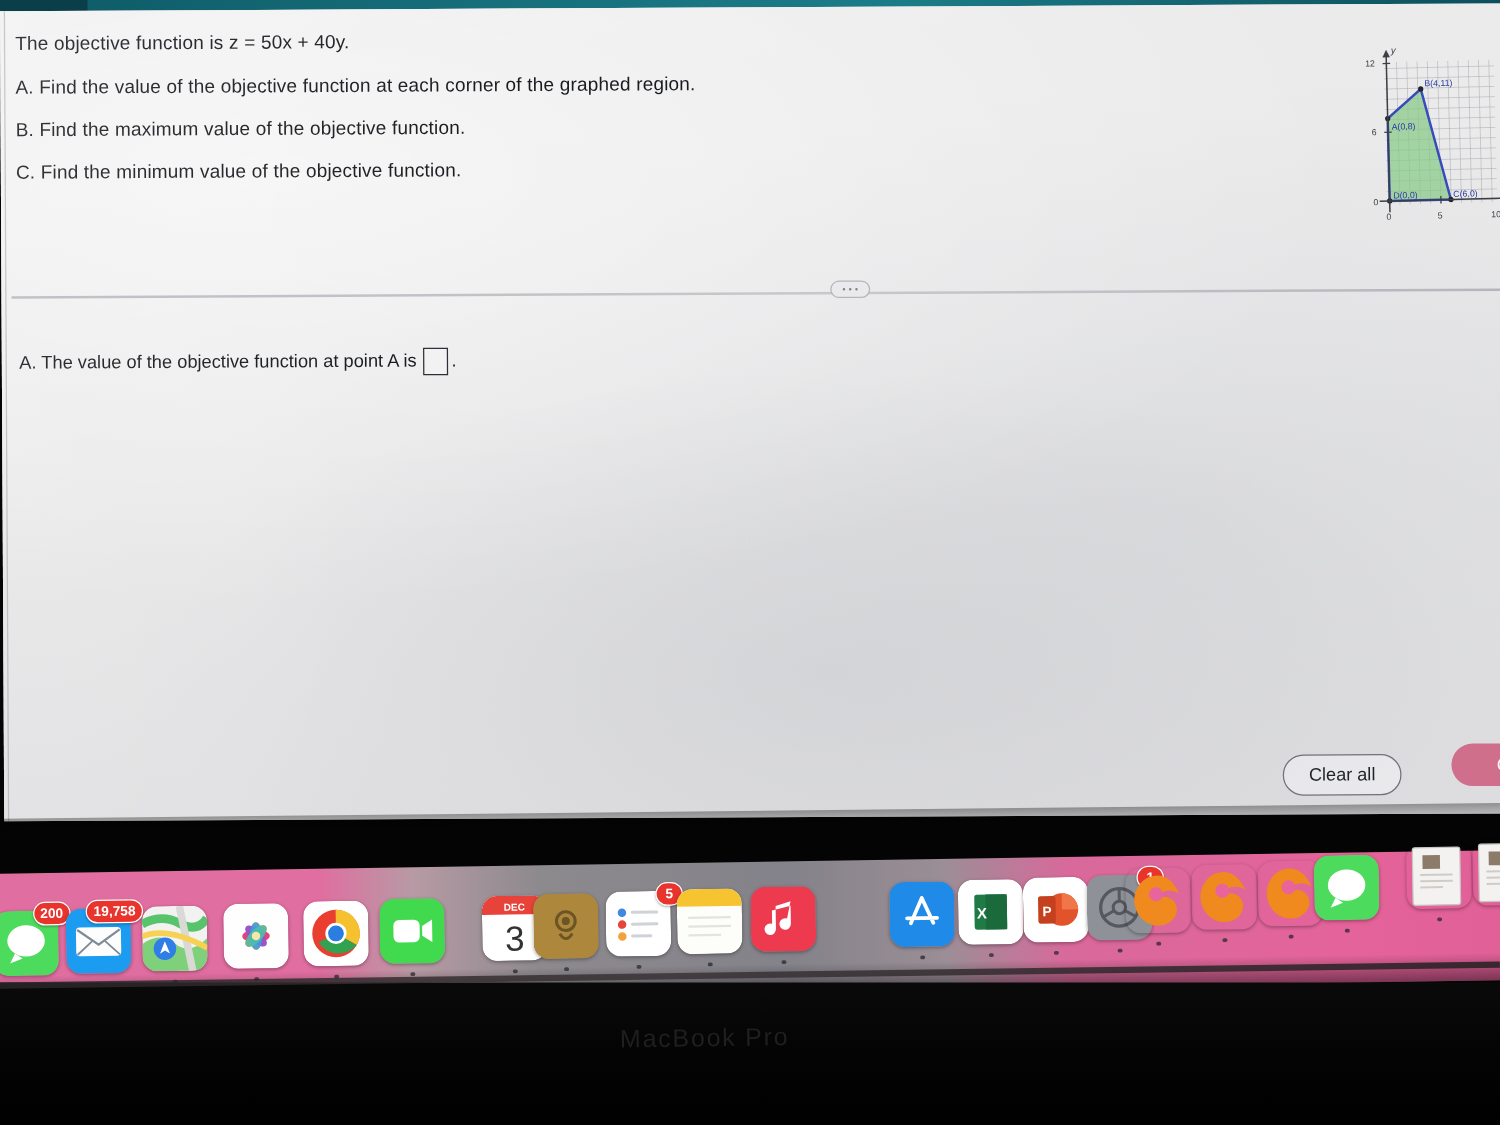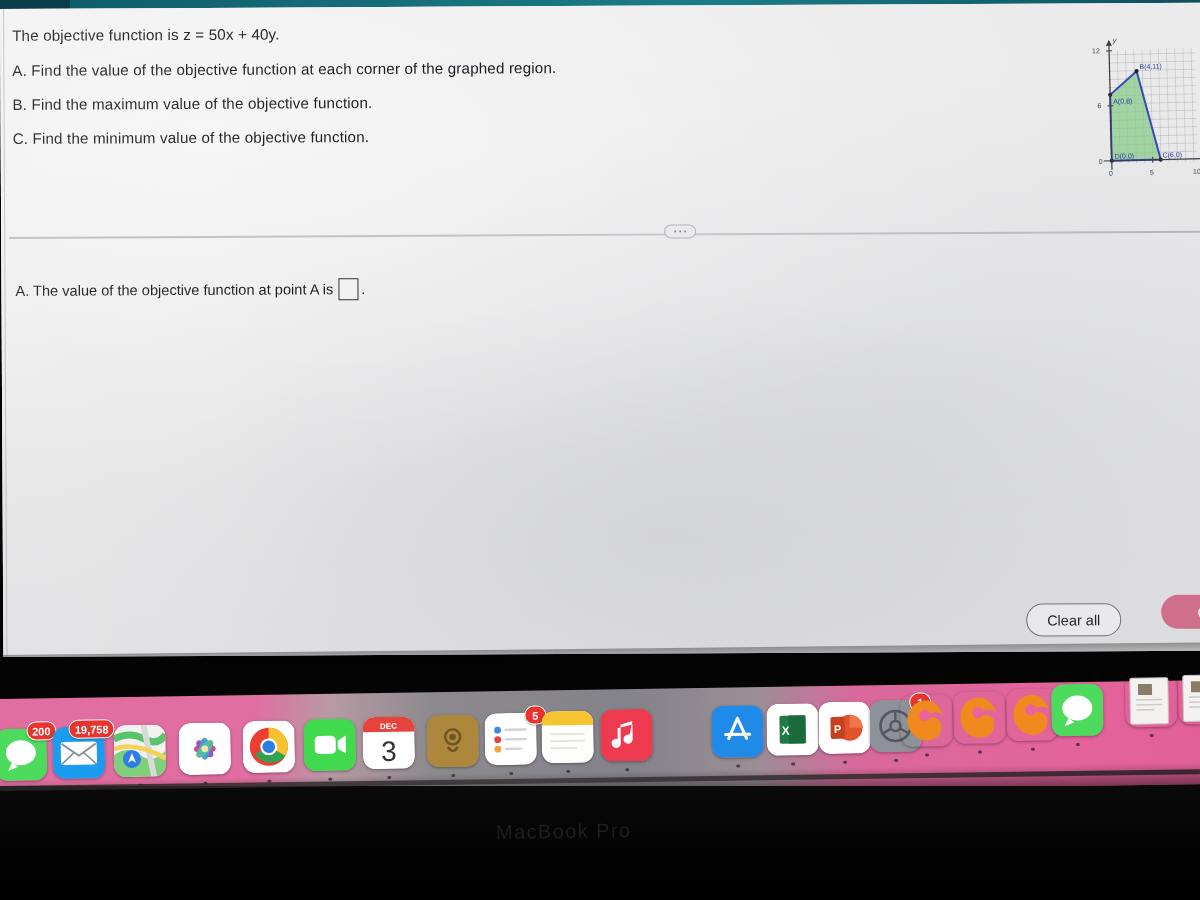--- a/index.html
+++ b/index.html
@@ -254,21 +254,21 @@
           <span class="dot"></span>
         </div>
         <div class="dockitem" style="left: 303px; top: 25px;">
           <div class="ic"><svg width="52" height="52" viewBox="0 0 52 52">
               <rect width="52" height="52" rx="12" fill="#41d94e"></rect>
               <rect x="11" y="17" width="21" height="18" rx="4.5" fill="#fff"></rect>
               <path d="M34 22 L42 17 L42 35 L34 30z" fill="#fff"></path>
             </svg></div>
           <span class="dot"></span>
         </div>
-        <div class="dockitem" style="left: 362px; top: 24px; text-decoration: underline;">
+        <div class="dockitem" style="left: 385px; top: 24px; text-decoration: underline;">
           <div class="ic"><svg width="52" height="52" viewBox="0 0 52 52">
               <rect width="52" height="52" rx="12" fill="#fff"></rect>
               <path d="M0 12 A12 12 0 0 1 12 0 L40 0 A12 12 0 0 1 52 12 L52 15 L0 15z" fill="#e8433a"></path>
               <text x="26" y="12" font-family="Liberation Sans, sans-serif" font-size="8" font-weight="bold" fill="#fff" text-anchor="middle">DEC</text>
               <text x="26" y="44" font-family="Liberation Sans, sans-serif" font-size="28" fill="#333" text-anchor="middle">3</text>
             </svg></div>
           <span class="dot"></span>
         </div>
         <div class="dockitem" style="left: 426px; top: 23px;">
           <div class="ic"><svg width="52" height="52" viewBox="0 0 52 52">

